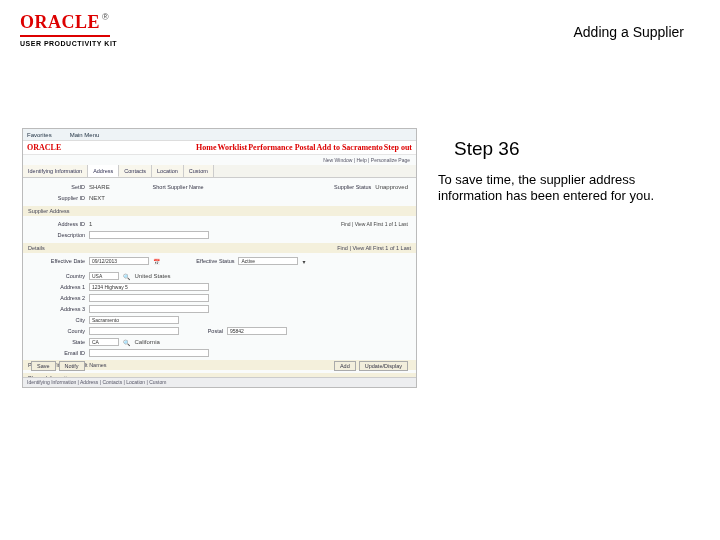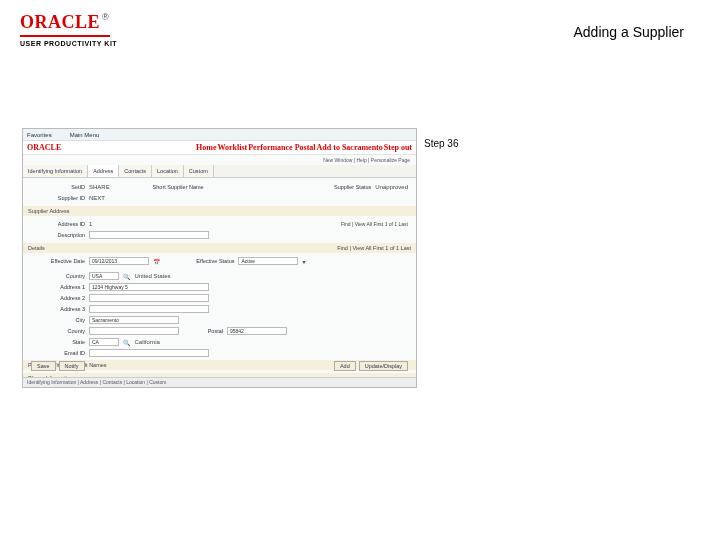--- a/index.html
+++ b/index.html
@@ -23,21 +23,21 @@
   .ss-row{display:flex;align-items:center;height:10px;gap:4px;margin-bottom:1px}
   .lbl{width:54px;text-align:right;color:#334;font-size:5.5px}
   .inp{height:8px;border:1px solid #bbb;background:#fff;box-sizing:border-box;padding:0 2px;font-size:5px;color:#333;display:flex;align-items:center}
   .w60{width:60px}.w90{width:90px}.w120{width:120px}.w30{width:30px}
   .red{color:#b10}
   .ss-sec{background:#f4f0dc;height:10px;line-height:10px;padding:0 5px;color:#445;font-size:5.5px;margin:3px -8px}
   .ss-foot{position:absolute;bottom:16px;left:8px;right:8px;height:10px;display:flex;gap:3px}
   .btn{border:1px solid #aaa;background:#f2eedc;padding:0 5px;font-size:5.5px;line-height:9px;color:#334}
   .ss-foot .sp{flex:1}
   .status{position:absolute;bottom:0;left:0;right:0;height:9px;background:#edeef0;border-top:1px solid #ccc;font-size:5px;color:#556;padding-left:4px;line-height:9px}
-  .step{position:absolute;left:424px;top:138px;font-size:10px}
+  .step{position:absolute;left:454px;top:138px;font-size:19px}
   .desc{position:absolute;left:438px;top:172px;width:250px;font-size:13px;line-height:1.25}
 </style>
 </head>
 <body>
 
 <div class="page">
   <div class="logo">
     <div><span class="brand">ORACLE</span><span class="tm">®</span></div>
     <div class="underline"></div>
     <div class="kit">USER PRODUCTIVITY KIT</div>
@@ -151,13 +151,14 @@
       <span class="btn">Save</span>
       <span class="btn">Notify</span>
       <span class="sp"></span>
       <span class="btn">Add</span>
       <span class="btn">Update/Display</span>
     </div>
     <div class="status">Identifying Information | Address | Contacts | Location | Custom</div>
   </div>
 
   <div class="step">Step 36</div>
+  <div class="desc">To save time, the supplier address information has been entered for you.</div>
 </div>
 
 </body></html>

